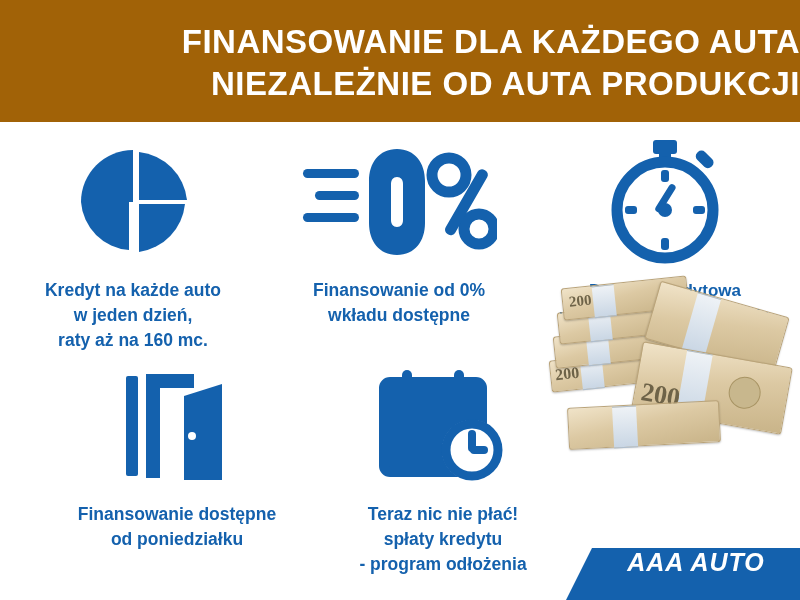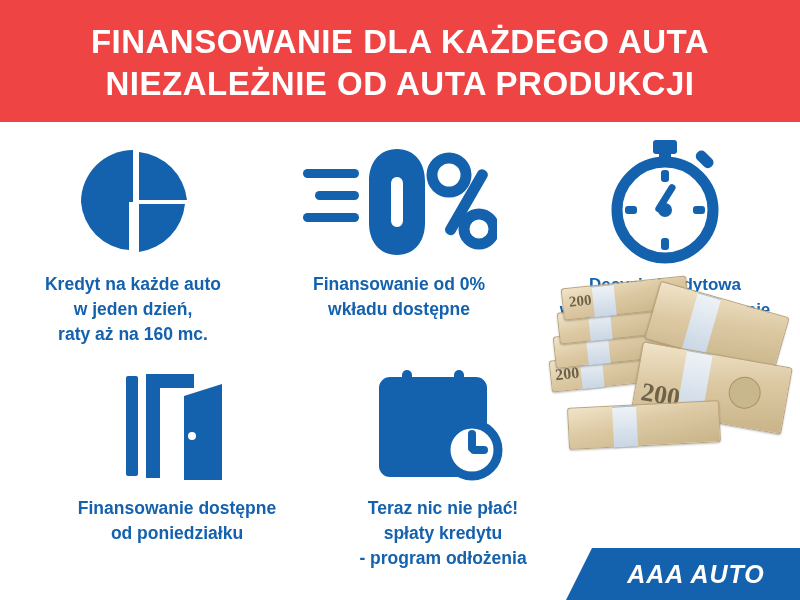--- a/index.html
+++ b/index.html
@@ -21,24 +21,24 @@
     box-sizing: border-box;
     overflow: hidden;
   }
   
   .header {
     position: absolute;
     left: 0;
     top: 0;
     width: 800px;
     height: 122px;
-    background: #ef4444;
+    background: #a16207;
     display: flex;
     flex-direction: column;
-    align-items: center;
+    align-items: flex-end;
     justify-content: center;
     padding-top: 3px;
     box-sizing: border-box;
   }
   .header-line {
     color: #ffffff;
     font-weight: bold;
     font-size: 33px;
     letter-spacing: 0.5px;
     line-height: 42px;
@@ -52,20 +52,21 @@
     top: 122px;
     width: 800px;
     height: 478px;
   }
   .cell {
     position: absolute;
     width: 266px;
     display: flex;
     flex-direction: column;
     align-items: center;
+    gap: 6px;
   }
   .cell-r1 { top: 16px; height: 230px; }
   .cell-r2 { top: 240px; height: 238px; margin-left: 44px; }
   .col1 { left: 0px; }
   .col2 { left: 266px; }
   .col3 { left: 532px; }
 
   .icon-box {
     height: 128px;
     display: flex;
@@ -117,21 +118,20 @@
   }
   
   .logo {
     position: absolute;
     right: 0;
     bottom: 0;
     width: 208px;
     height: 52px;
     background: #1461ad;
     display: flex;
-    align-items: center;
     justify-content: center;
   }
   .logo::before {
     content: "";
     position: absolute;
     left: -26px;
     top: 0;
     width: 0;
     height: 0;
     border-style: solid;

